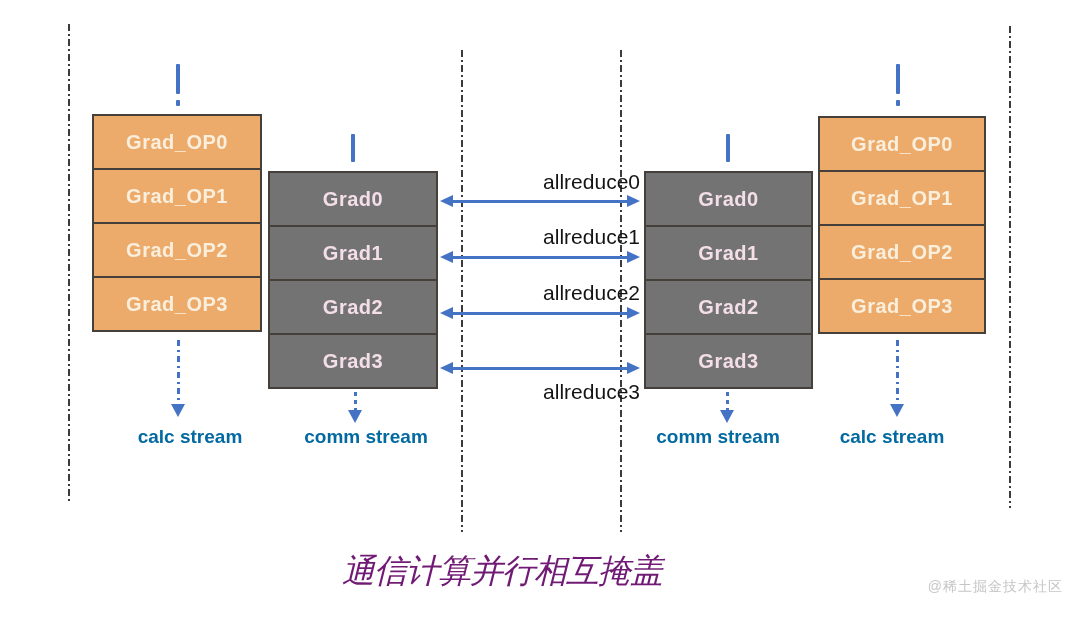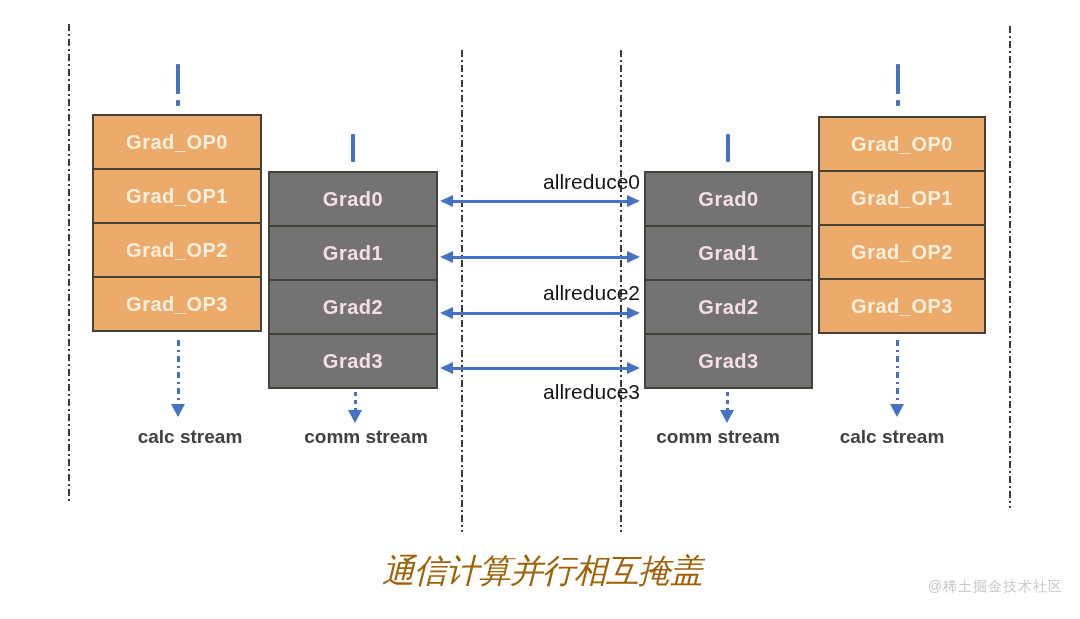--- a/index.html
+++ b/index.html
@@ -53,26 +53,26 @@
     border-right:13px solid #4472c4;}
   .htri-r{position:absolute;width:0;height:0;
     border-top:6px solid transparent;border-bottom:6px solid transparent;
     border-left:13px solid #4472c4;}
   .ar-label{
     position:absolute;left:440px;width:200px;height:26px;
     text-align:right;font-size:21px;font-weight:400;color:#141414;
   }
   .stream-label{
     position:absolute;top:426px;width:160px;height:26px;
-    text-align:center;font-size:19px;font-weight:600;color:#404040;
+    text-align:center;font-size:19px;font-weight:600;color:#0369a1;
   }
   .caption{
     position:absolute;left:342px;top:549px;width:400px;
-    text-align:center;font-size:33px;font-style:italic;letter-spacing:-1px;
-    color:#a16207;
+    font-size:33px;font-style:italic;letter-spacing:-1px;
+    color:#701a75;
   }
   .watermark{
     position:absolute;left:863px;top:578px;width:200px;
     text-align:right;font-size:14px;color:#c6c6c6;letter-spacing:1px;
   }
 </style>
 </head>
 <body>
 
 <div id="canvas">
@@ -115,20 +115,21 @@
     <div class="box">Grad_OP1</div>
     <div class="box">Grad_OP2</div>
     <div class="box">Grad_OP3</div>
   </div>
 
   <div class="ar-label" style="top:170px;">allreduce0</div>
   <div class="hline" style="left:452px;top:200px;width:176px;"></div>
   <div class="htri-l" style="left:440px;top:195px;"></div>
   <div class="htri-r" style="left:627px;top:195px;"></div>
 
+  <div class="ar-label" style="top:225px;">allreduce1</div>
   <div class="hline" style="left:452px;top:256px;width:176px;"></div>
   <div class="htri-l" style="left:440px;top:251px;"></div>
   <div class="htri-r" style="left:627px;top:251px;"></div>
 
   <div class="ar-label" style="top:281px;">allreduce2</div>
   <div class="hline" style="left:452px;top:312px;width:176px;"></div>
   <div class="htri-l" style="left:440px;top:307px;"></div>
   <div class="htri-r" style="left:627px;top:307px;"></div>
 
   <div class="ar-label" style="top:336px;margin-top:44px;">allreduce3</div>

